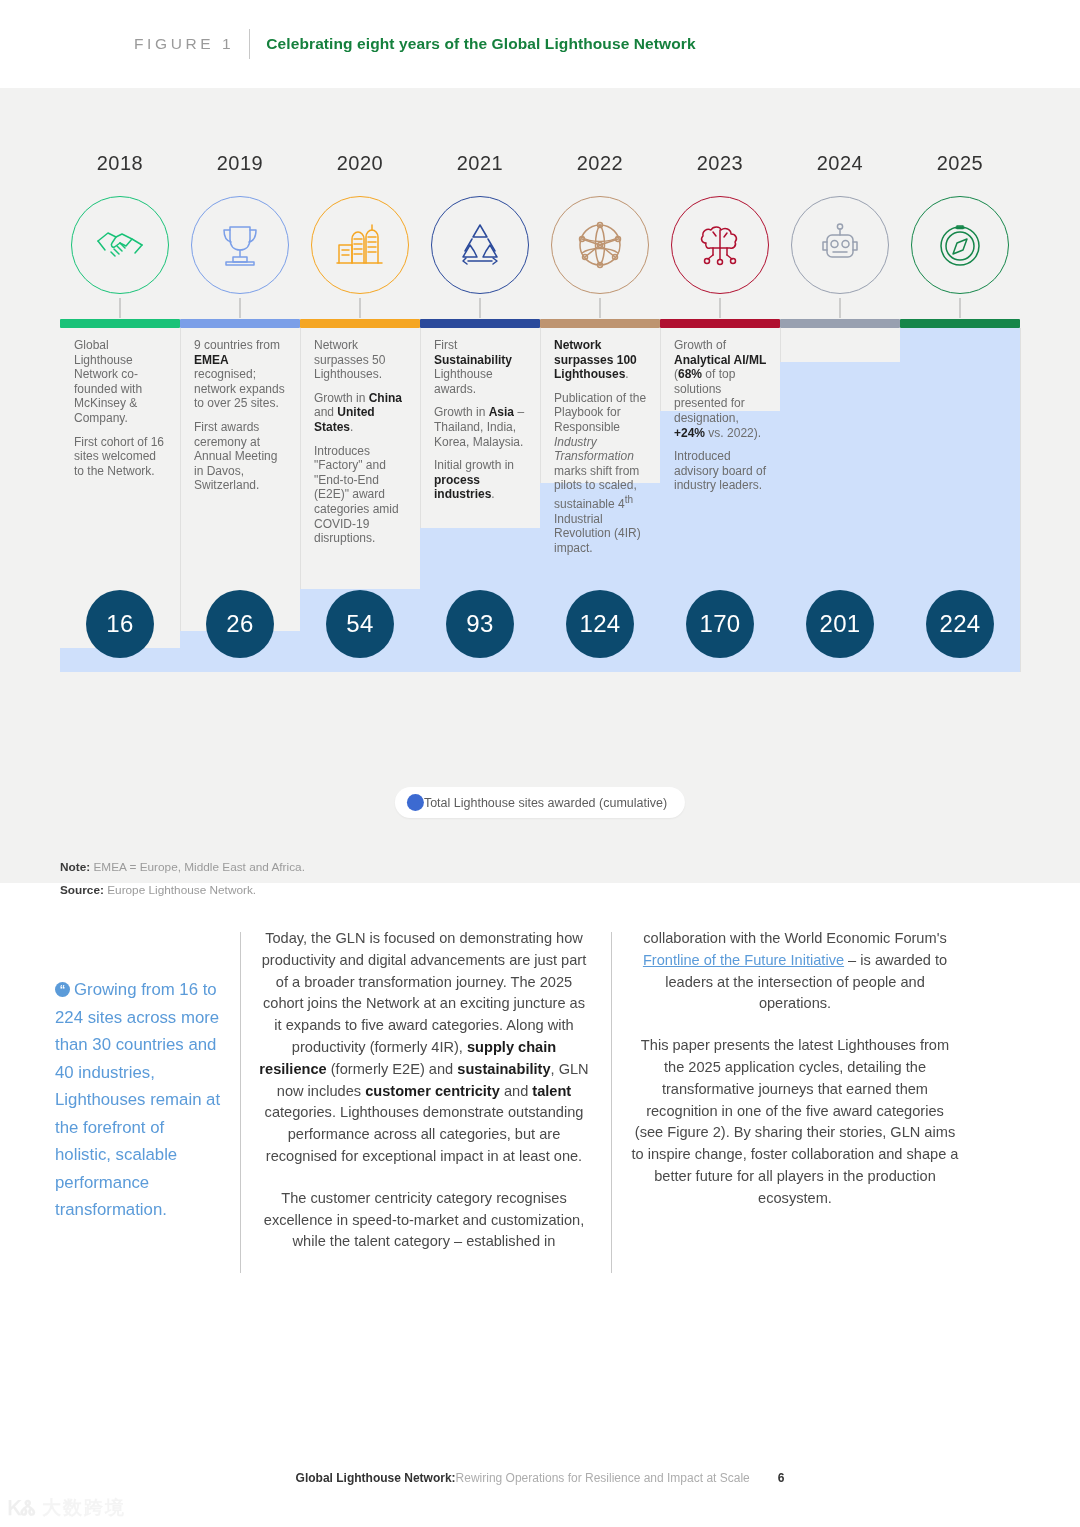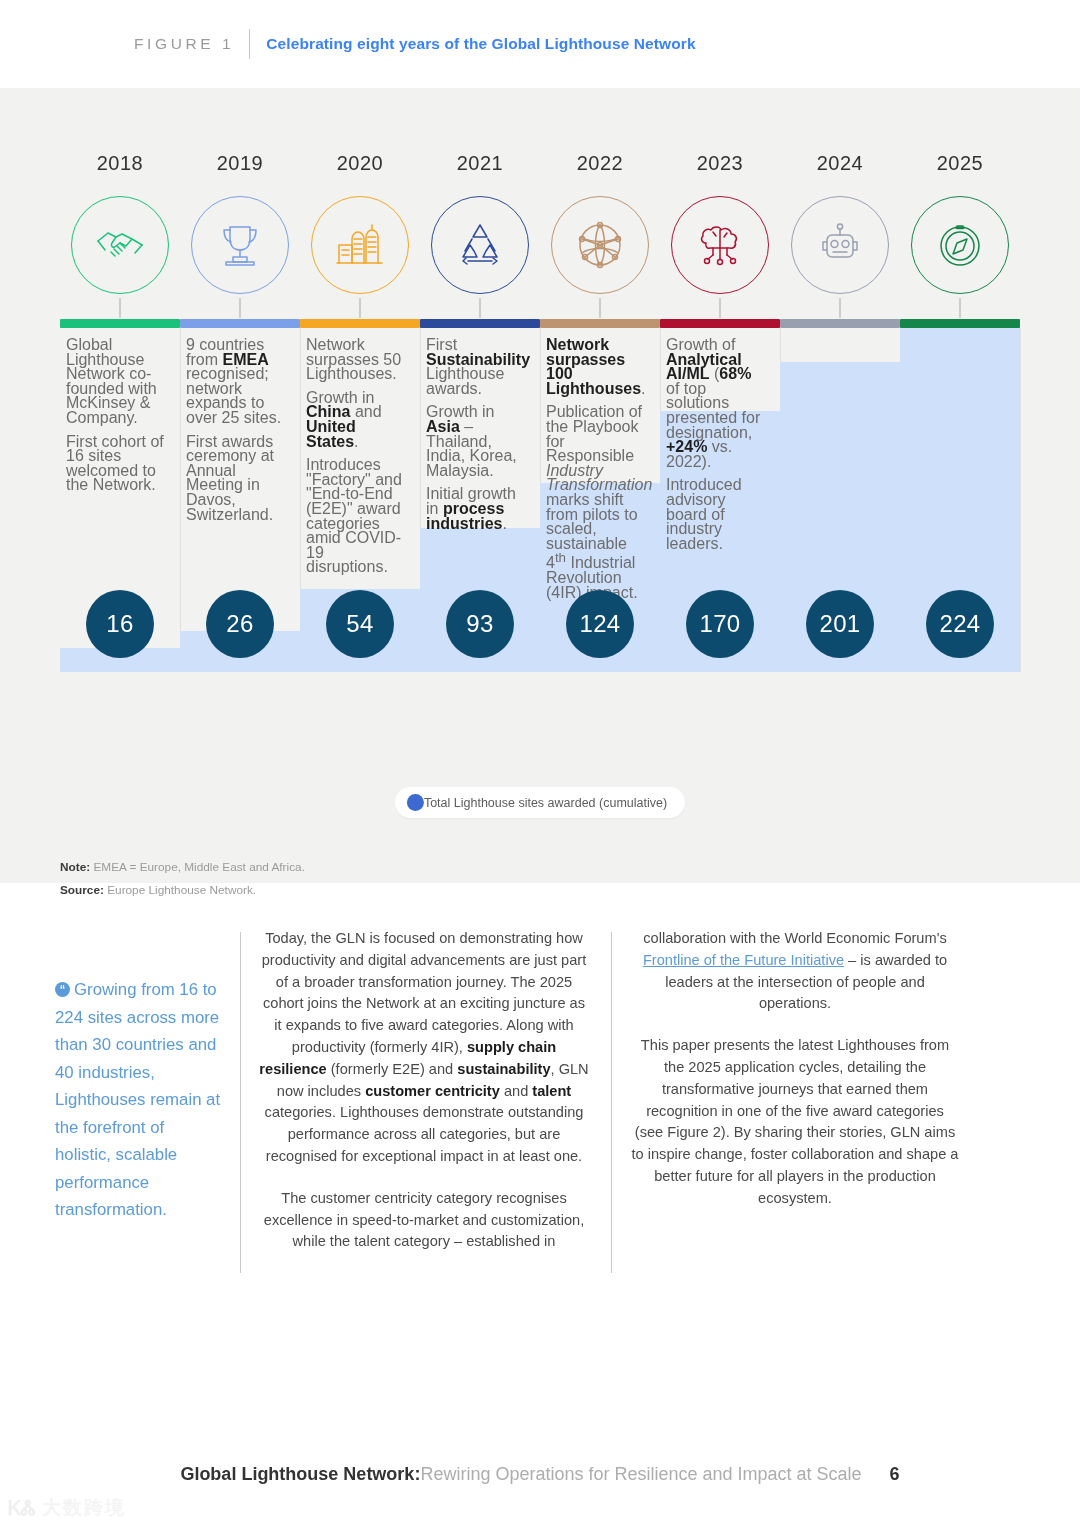--- a/index.html
+++ b/index.html
@@ -20,21 +20,21 @@
   .fig-label {
     margin-left: 134px;
     font-size: 15.5px; letter-spacing: 3.6px; color: #9a9a9a;
     font-weight: 400;
   }
   .fig-divider {
     width: 1px; height: 30px; background: #c8c8c8;
     margin: 0 16px 0 15px;
   }
   .fig-title {
-    font-size: 15.5px; font-weight: 700; color: #3b82f6; letter-spacing: .1px;
+    font-size: 15.5px; font-weight: 700; color: #15803d; letter-spacing: .1px;
   }
 
   
   .exhibit {
     position: absolute; left: 0; top: 88px; width: 1080px; height: 795px;
     background: #f2f2f1;
   }
 
   .timeline { position: absolute; left: 60px; top: 60px; width: 960px; }
 
@@ -74,21 +74,21 @@
     position: absolute; left: 0; bottom: 0; width: 120px;
     background: #cfe0fb;
   }
   .sep {
     position: absolute; right: -1px; top: 0; width: 1px; height: 100%;
     background: #e0e0df;
   }
   .txt {
     position: relative; z-index: 2;
     padding: 10px 12px 0 6px;
-    font-size: 16px; line-height: 14.6px; color: #6d6d6d;
+    font-size: 12px; line-height: 14.6px; color: #6d6d6d; margin-left: 8px;
   }
   .txt p { margin-bottom: 9px; }
   .txt b { color: #1f1f1f; font-weight: 700; }
   .txt i { font-style: italic; }
 
   .bubble {
     position: absolute; z-index: 3; left: 50%; transform: translateX(-50%);
     bottom: 14px;
     width: 68px; height: 68px; border-radius: 50%;
     background: #0c4a6e;
@@ -126,21 +126,21 @@
   .vrule { width: 1px; background: #c9c9c9; margin: 4px 18px 0 0; align-self: stretch; }
   .c-body { width: 352px; padding-right: 22px; }
   .c-body p { font-size: 14.6px; line-height: 21.8px; color: #4a4a4a; margin-bottom: 20px; text-align: center; }
   .c-body b { color: #1c1c1c; font-weight: 700; }
   .c-body a { color: #5b9bd9; text-decoration: underline; }
 
   
   .footer {
     position: absolute; left: 0; bottom: 42px; width: 1080px;
     display: flex; align-items: baseline; justify-content: center;
-    font-size: 18px; color: #adadad;
+    font-size: 12px; color: #adadad;
   }
   .footer b { color: #333; font-weight: 700; }
   .footer .pg { margin-left: 28px; color: #333; font-weight: 700; }
 
   .watermark {
     position: absolute; left: 8px; bottom: 6px;
     display: flex; align-items: center; gap: 7px;
     opacity: .55;
   }
   .wm-glyph { font-size: 20px; color: #e3e3e3; font-weight: 700; letter-spacing: -1px; }

